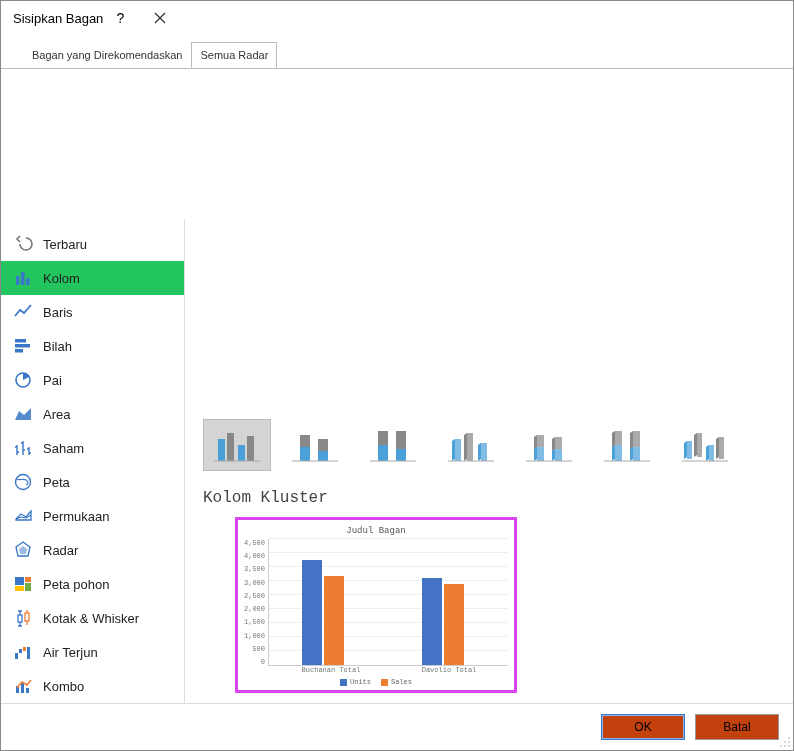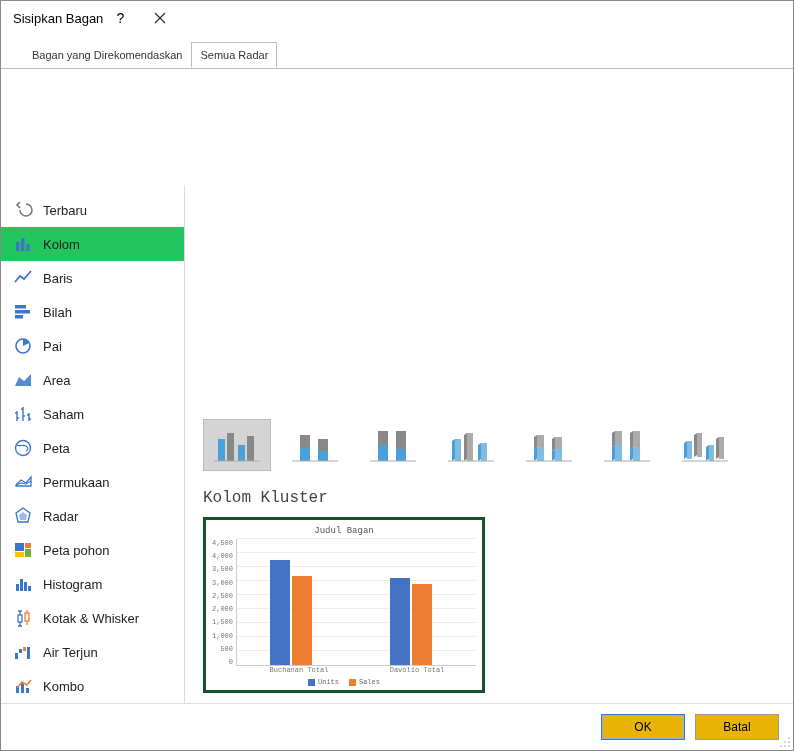--- a/index.html
+++ b/index.html
@@ -105,25 +105,26 @@
     }
     .subtype svg { width: 54px; height: 40px; }
     .chart-name {
       font-size: 16px;
       color:#444;
       margin-bottom: 10px;
     }
     .chart-preview {
       width: 282px;
       height: 176px;
-      border: 3px solid #14532d;
+      border: 3px solid #d946ef;
       background:#fff;
       padding: 6px 6px 4px 6px;
       display:flex;
       flex-direction:column;
+      margin-left:32px;
     }
     .chart-title {
       text-align:center;
       font-size: 9px;
       color:#555;
       margin-bottom:3px;
     }
     .chart-body {
       flex:1;
       display:flex;
@@ -179,21 +180,21 @@
       border-top: 1px solid #ddd;
       padding: 10px 14px;
       display:flex;
       justify-content:flex-end;
       gap:10px;
     }
     .btn {
       min-width: 84px;
       padding: 5px 16px;
       font-size:12px;
-      background:#eab308;
+      background:#c2410c;
       border:1px solid #999;
       cursor:pointer;
       text-align:center;
     }
     .btn.primary { border:1px solid #3a77c8; box-shadow: inset 0 0 0 1px #8db4e8; }
     .corner-grip {
       position:absolute;
       right:2px; bottom:2px;
       width:12px; height:12px;
       opacity:.45;
@@ -314,31 +315,20 @@
       <div class="side-item">
         <span class="side-icon">
           <svg viewBox="0 0 20 20" width="20" height="20">
             <rect x="2" y="3" width="9" height="8" fill="#3a77c8"></rect>
             <rect x="12" y="3" width="6" height="5" fill="#ed7d31"></rect>
             <rect x="12" y="9" width="6" height="8" fill="#70ad47"></rect>
             <rect x="2" y="12" width="9" height="5" fill="#ffc000"></rect>
           </svg>
         </span>
         <span>Peta pohon</span>
-      </div>
-      <div class="side-item">
-        <span class="side-icon">
-          <svg viewBox="0 0 20 20" width="20" height="20">
-            <rect x="3" y="10" width="3" height="7" fill="#3a77c8"></rect>
-            <rect x="7" y="5" width="3" height="12" fill="#3a77c8"></rect>
-            <rect x="11" y="8" width="3" height="9" fill="#3a77c8"></rect>
-            <rect x="15" y="12" width="3" height="5" fill="#3a77c8"></rect>
-          </svg>
-        </span>
-        <span>Histogram</span>
       </div>
       <div class="side-item">
         <span class="side-icon">
           <svg viewBox="0 0 20 20" width="20" height="20">
             <rect x="5" y="7" width="4" height="7" fill="none" stroke="#3a77c8" stroke-width="1.3"></rect>
             <path d="M7 3v4M7 14v4M5 3h4M5 18h4" stroke="#3a77c8" stroke-width="1.3"></path>
             <rect x="12" y="5" width="4" height="8" fill="none" stroke="#ed7d31" stroke-width="1.3"></rect>
             <path d="M14 2v3M14 13v4" stroke="#ed7d31" stroke-width="1.3"></path>
           </svg>
         </span>

